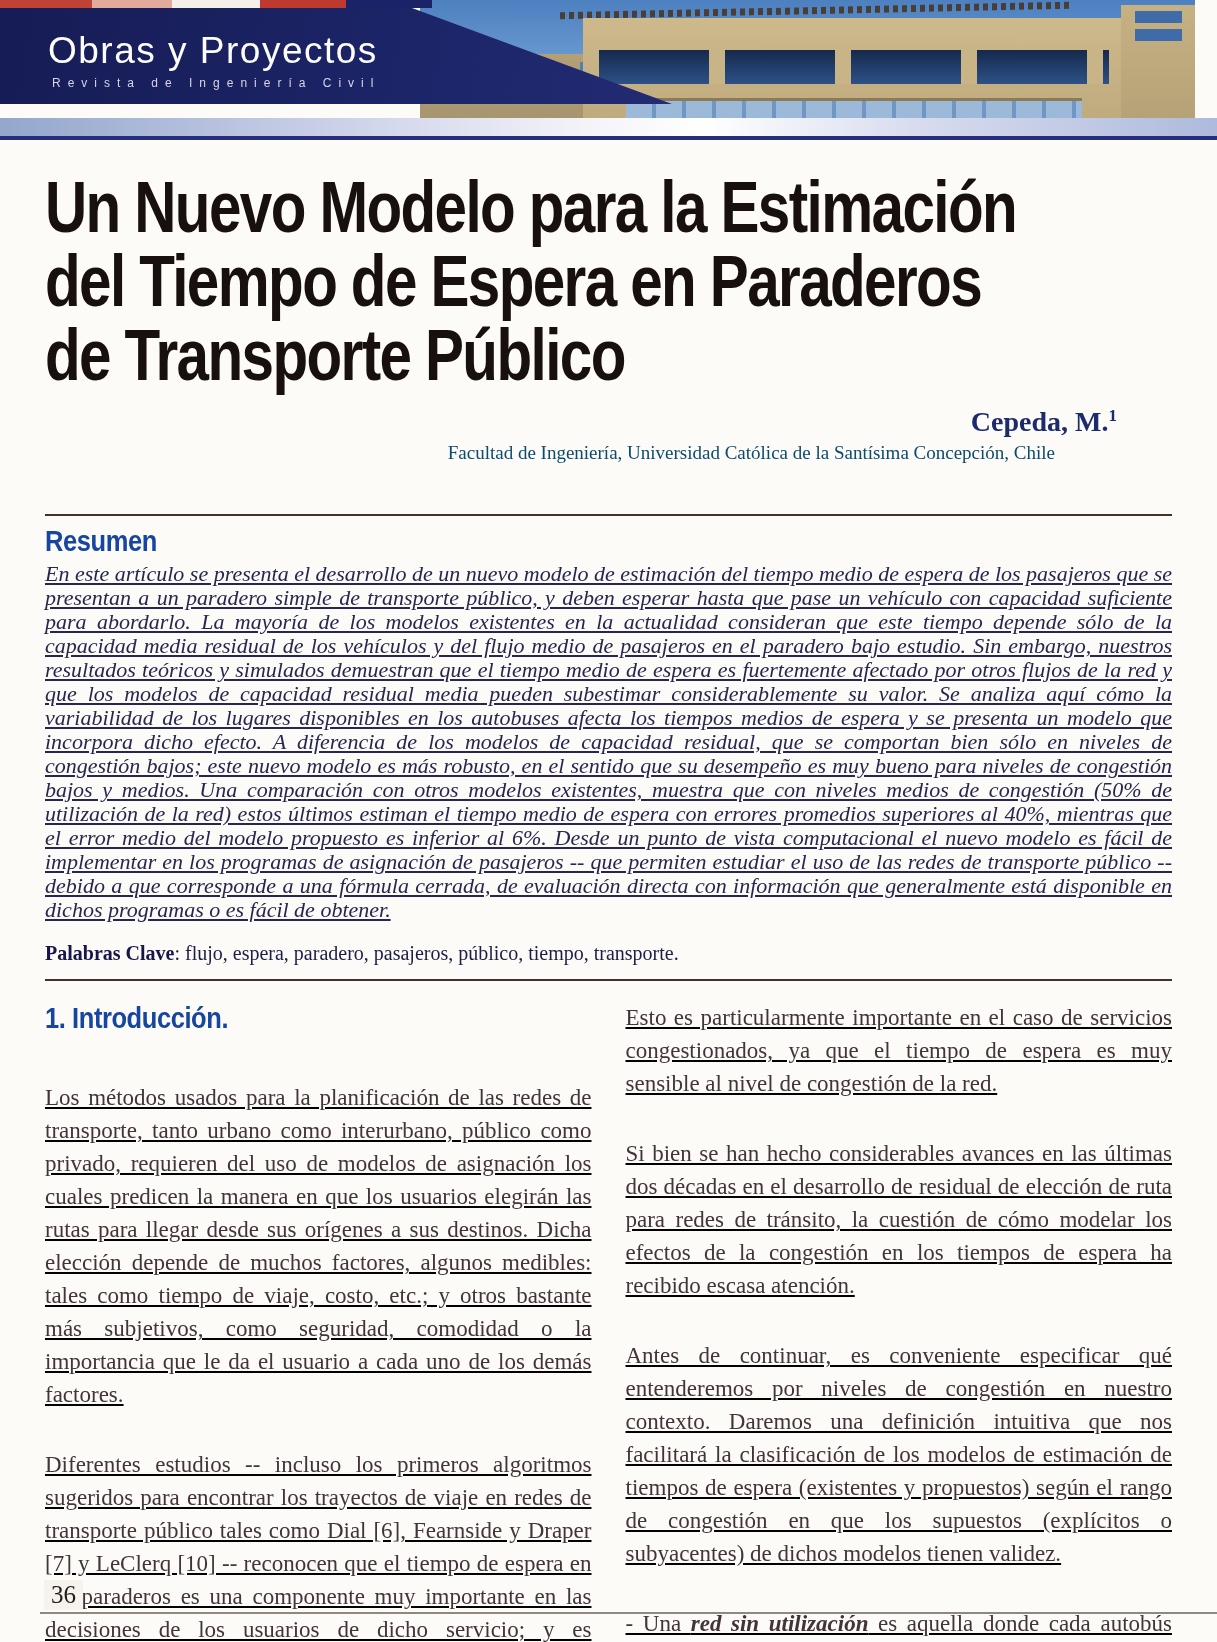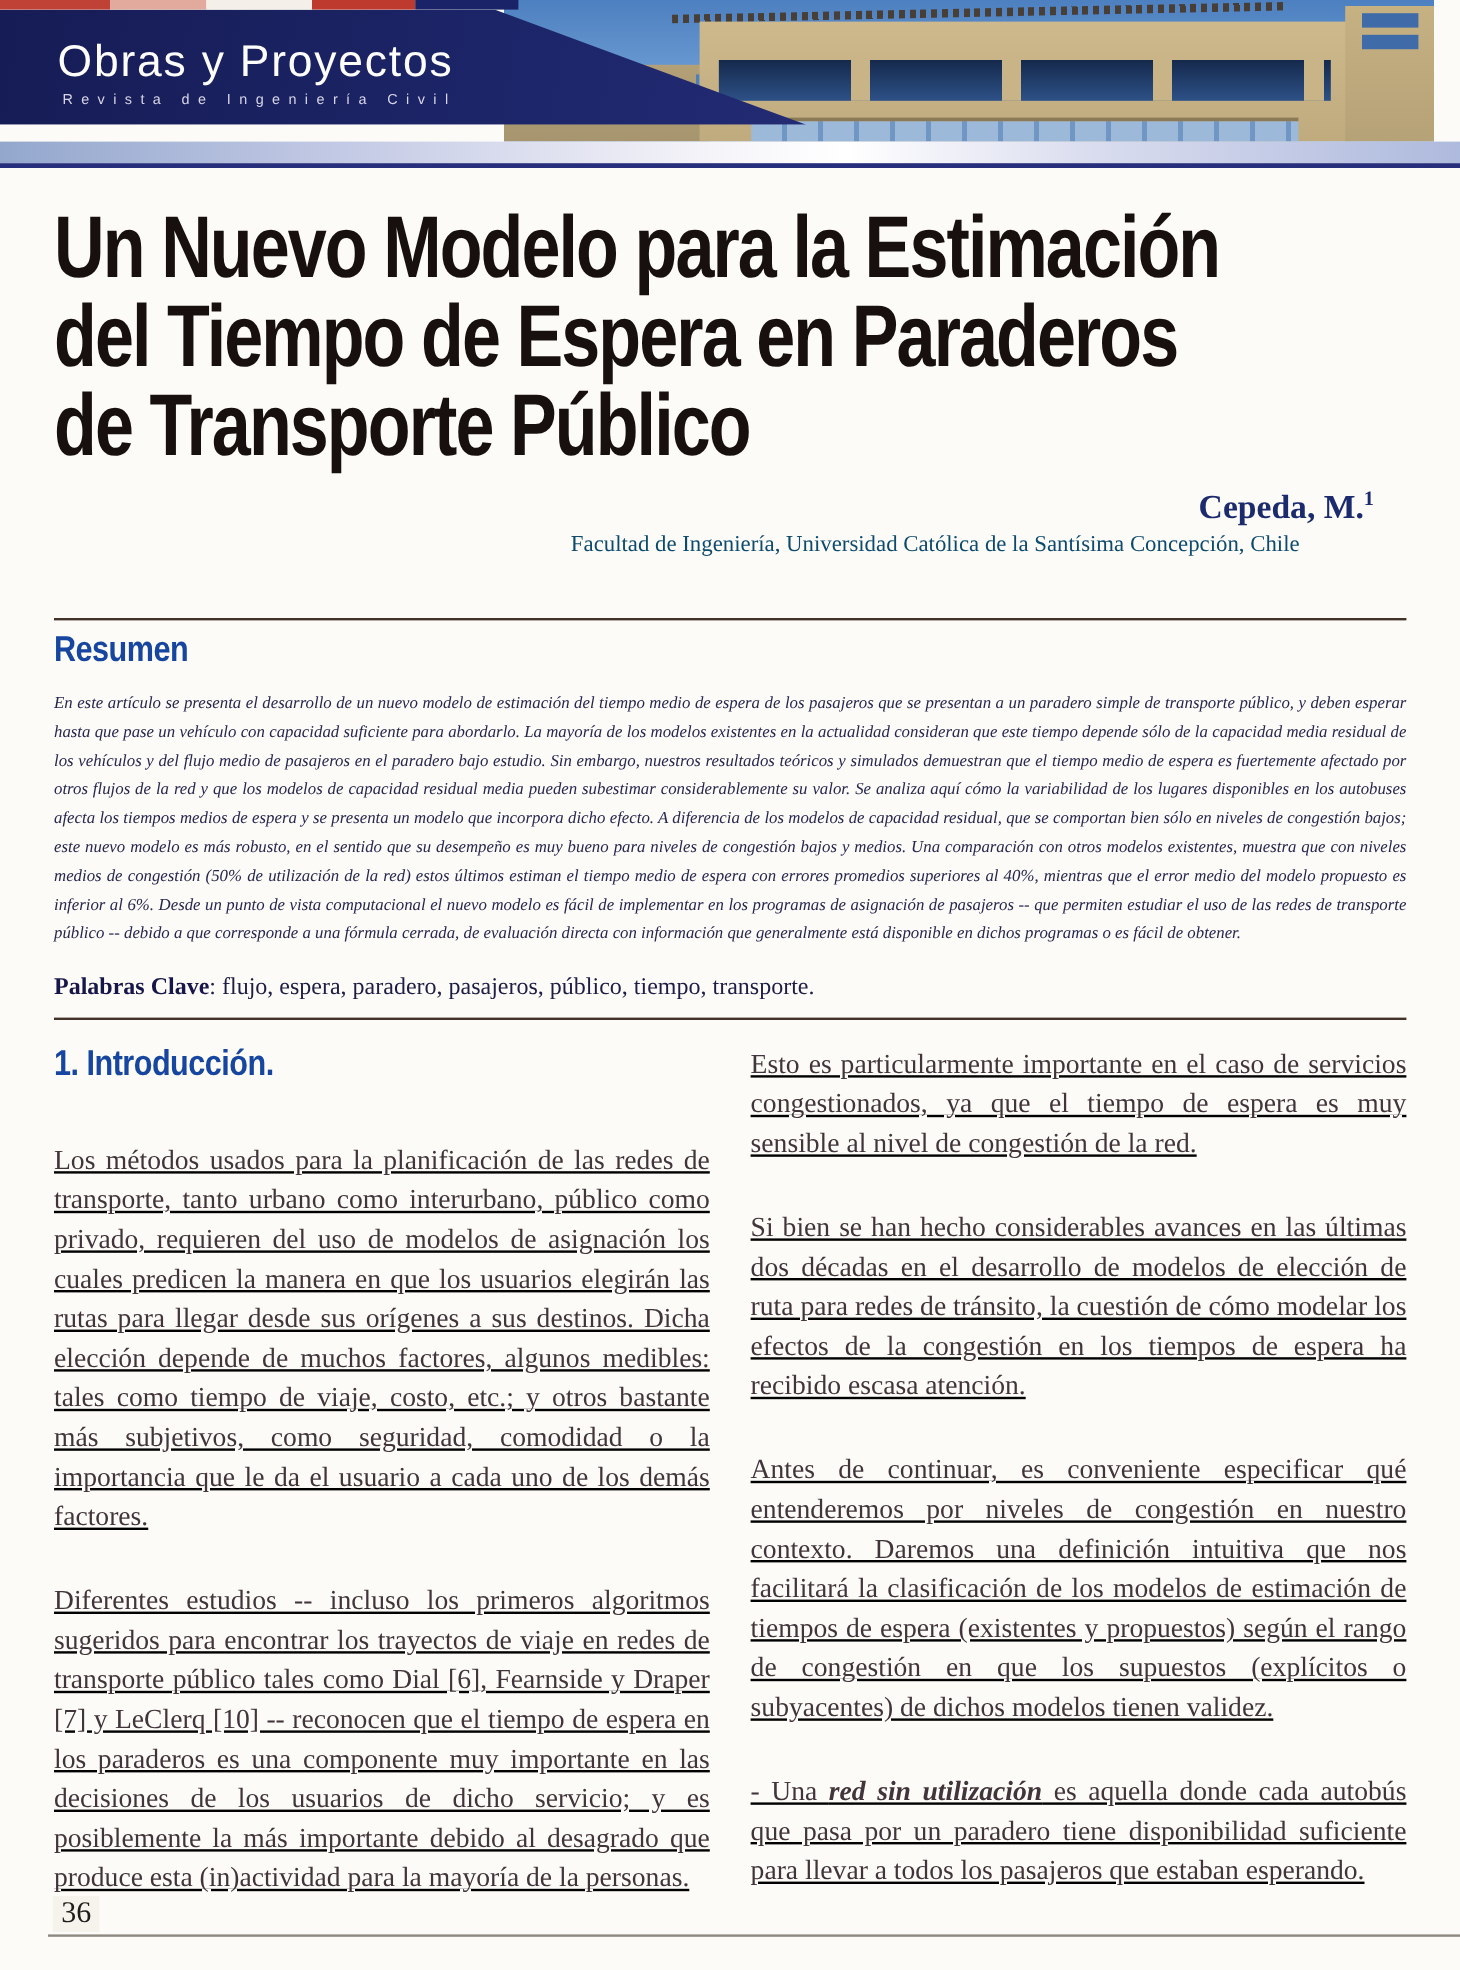--- a/index.html
+++ b/index.html
@@ -87,21 +87,21 @@
   
   .title-block { margin:30px 0 0 45px; }
   .title-line {
     display:block;
     font-family:"Liberation Sans", sans-serif;
     font-weight:bold; font-size:73px; line-height:74px;
     color:#18100f; letter-spacing:-2px;
     transform:scaleX(0.80); transform-origin:left center;
     white-space:nowrap;
   }
-  .byline { margin-top:14px; text-align:right; padding-right:72px; }
+  .byline { margin-top:14px; text-align:right; padding-right:100px; }
   .author {
     font-size:28px; font-weight:bold; color:#1c2a6e;
     font-family:"Liberation Serif", serif;
   }
   .author sup { font-size:17px; }
   .affiliation {
     margin-top:4px; padding-right:62px;
     font-size:19px; color:#0c4a6e;
   }
 
@@ -113,23 +113,23 @@
   .section-heading {
     display:inline-block;
     font-family:"Liberation Sans", sans-serif;
     font-weight:bold; font-size:30px; color:#1646a0;
     letter-spacing:-0.5px;
     transform:scaleX(0.85); transform-origin:left center;
     white-space:nowrap;
   }
   .resumen-heading { margin:8px 0 0 45px; }
   .abstract-body {
-    margin:16px 45px 0 45px;
-    font-style:italic; font-size:14px; line-height:24px;
-    text-align:justify; color:#26264f;
+    margin:4px 45px 0 45px;
+    font-style:italic; font-size:22px; line-height:24px;
+    text-align:justify; color:#26264f;text-decoration:underline;
   }
   .keywords-line { margin:20px 45px 0 45px; font-size:20px; color:#1d1d46; }
   .keywords-label { font-weight:bold; color:#16164a; }
 
   
   .columns { display:flex; gap:34px; padding:20px 45px 0 45px;text-decoration:underline; }
   .col { flex:1; }
   .intro-heading { margin-bottom:46px; }
   .body-par {
     font-size:23px; line-height:33px; text-align:justify;
@@ -215,21 +215,21 @@
     <div class="col">
       <div class="intro-heading">
         <span class="section-heading">1. Introducción.</span>
       </div>
       <p class="body-par">Los métodos usados para la planificación de las redes de transporte, tanto urbano como interurbano, público como privado, requieren del uso de modelos de asignación los cuales predicen la manera en que los usuarios elegirán las rutas para llegar desde sus orígenes a sus destinos. Dicha elección depende de muchos factores, algunos medibles: tales como tiempo de viaje, costo, etc.; y otros bastante más subjetivos, como seguridad, comodidad o la importancia que le da el usuario a cada uno de los demás factores.</p>
       <p class="body-par">Diferentes estudios -- incluso los primeros algoritmos sugeridos para encontrar los trayectos de viaje en redes de transporte público tales como Dial [6], Fearnside y Draper [7] y LeClerq [10] -- reconocen que el tiempo de espera en los paraderos es una componente muy importante en las decisiones de los usuarios de dicho servicio; y es posiblemente la más importante debido al desagrado que produce esta (in)actividad para la mayoría de la personas.</p>
     </div>
 
     <div class="col">
       <p class="body-par">Esto es particularmente importante en el caso de servicios congestionados, ya que el tiempo de espera es muy sensible al nivel de congestión de la red.</p>
-      <p class="body-par">Si bien se han hecho considerables avances en las últimas dos décadas en el desarrollo de modelos de elección de ruta para redes de tránsito, la cuestión de cómo modelar los efectos de la congestión en los tiempos de espera ha recibido escasa atención.</p>
+      <p class="body-par">Si bien se han hecho considerables avances en las últimas dos décadas en el desarrollo de residual de elección de ruta para redes de tránsito, la cuestión de cómo modelar los efectos de la congestión en los tiempos de espera ha recibido escasa atención.</p>
       <p class="body-par">Antes de continuar, es conveniente especificar qué entenderemos por niveles de congestión en nuestro contexto. Daremos una definición intuitiva que nos facilitará la clasificación de los modelos de estimación de tiempos de espera (existentes y propuestos) según el rango de congestión en que los supuestos (explícitos o subyacentes) de dichos modelos tienen validez.</p>
       <p class="body-par">
         <span>- Una </span><span class="emph">red sin utilización</span><span> es aquella donde cada autobús que pasa por un paradero tiene disponibilidad suficiente para llevar a todos los pasajeros que estaban esperando.</span>
       </p>
     </div>
   </div>
 
   <hr class="footer-line">
   <div class="page-number">36</div>
 

